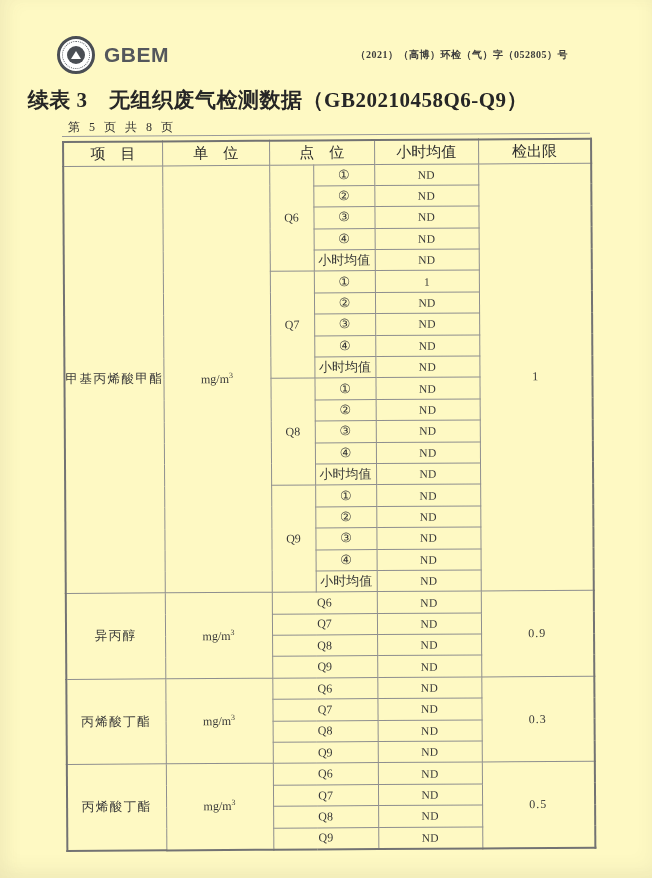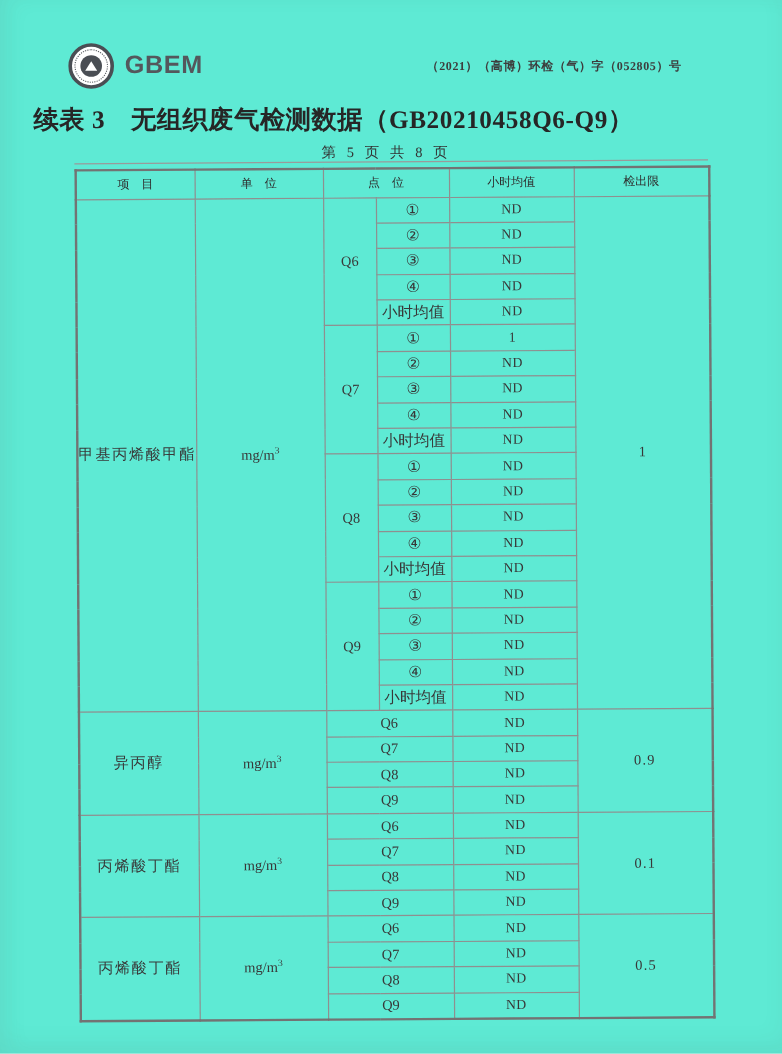--- a/index.html
+++ b/index.html
@@ -6,21 +6,21 @@
   body {
     width:652px; height:878px;
     background:#f4f3f1;
     font-family:"Liberation Serif", serif;
     color:#383838;
     position:relative;
     overflow:hidden;
   }
   .page {
     position:absolute; inset:0;
-    background:#5eead4;
+    background:#fef9c3;
     box-shadow: inset 0 -10px 18px rgba(90,85,80,.06), inset 10px 0 16px rgba(90,85,80,.04);
   }
 
   
   .brand { position:absolute; top:36px; left:57px; display:flex; align-items:center; }
   .seal {
     width:38px; height:38px; border-radius:50%;
     border:3px solid #4a4e54; background:#fff;
     display:flex; align-items:center; justify-content:center;
     box-sizing:border-box;
@@ -57,22 +57,22 @@
   }
 
   
   .title {
     position:absolute; top:86px; left:0; width:556px;
     margin:0; text-align:center;
     font-size:21px; font-weight:bold; letter-spacing:.5px;
     color:#262626;
   }
   .pageno {
-    position:absolute; top:119px; left:59px; width:526px;
-    text-align:center; font-size:12px; letter-spacing:3px; color:#333;
+    position:absolute; top:119px; left:68px; width:526px;
+    text-align:left; font-size:12px; letter-spacing:3px; color:#333;
   }
 
   
   .scan-tilt {
     position:absolute; top:136px; left:62px;
     transform:rotate(-0.35deg); transform-origin:0 0;
   }
   .toprule { width:528px; height:1px; background:#9a9a9a; margin-bottom:4px; }
   table {
     border-collapse:collapse; table-layout:fixed;
@@ -81,21 +81,21 @@
     background:transparent;
   }
   th, td {
     border:1px solid #8f8f8f;
     text-align:center; vertical-align:middle;
     padding:0; font-weight:normal;
     overflow:hidden; white-space:nowrap;
   }
   thead tr { height:24px; }
   tbody tr { height:21.4px; }
-  th { font-size:10px; color:#2e2e2e;font-family:Liberation Mono, monospace; }
+  th { font-size:15px; color:#2e2e2e;font-family:Liberation Mono, monospace; }
   td.item  { font-size:12.5px; letter-spacing:1.5px; }
   td.unit  { font-size:12px; }
   td.unit sup { font-size:8px; }
   td.qcell { font-size:12px; }
   td.sub   { font-size:13px; }
   td.qspan { font-size:12px; }
   td.val   { font-size:11.5px; letter-spacing:.3px; }
   td.limit { font-size:12px; letter-spacing:1px; }
 </style>
 </head>
@@ -245,21 +245,21 @@
           </tr>
           <tr>
             <td colspan="2" class="qspan">Q9</td>
             <td class="val">ND</td>
           </tr>
           <tr>
             <td rowspan="4" class="item">丙烯酸丁酯</td>
             <td rowspan="4" class="unit">mg/m<sup>3</sup></td>
             <td colspan="2" class="qspan">Q6</td>
             <td class="val">ND</td>
-            <td rowspan="4" class="limit">0.1</td>
+            <td rowspan="4" class="limit">0.3</td>
           </tr>
           <tr>
             <td colspan="2" class="qspan">Q7</td>
             <td class="val">ND</td>
           </tr>
           <tr>
             <td colspan="2" class="qspan">Q8</td>
             <td class="val">ND</td>
           </tr>
           <tr>

